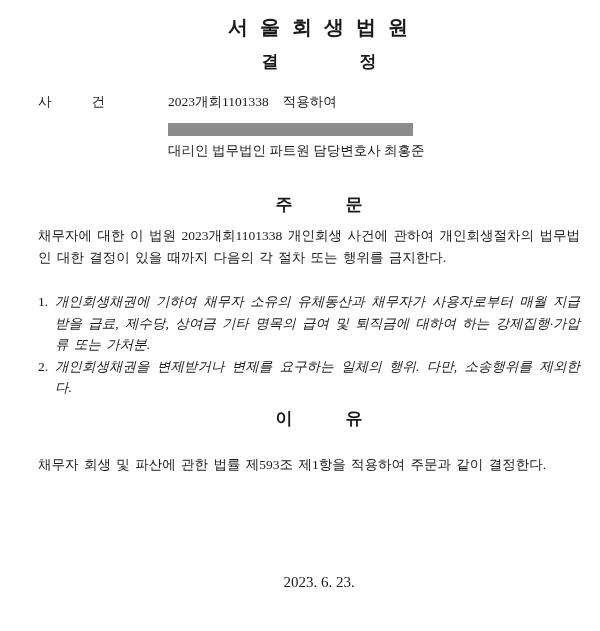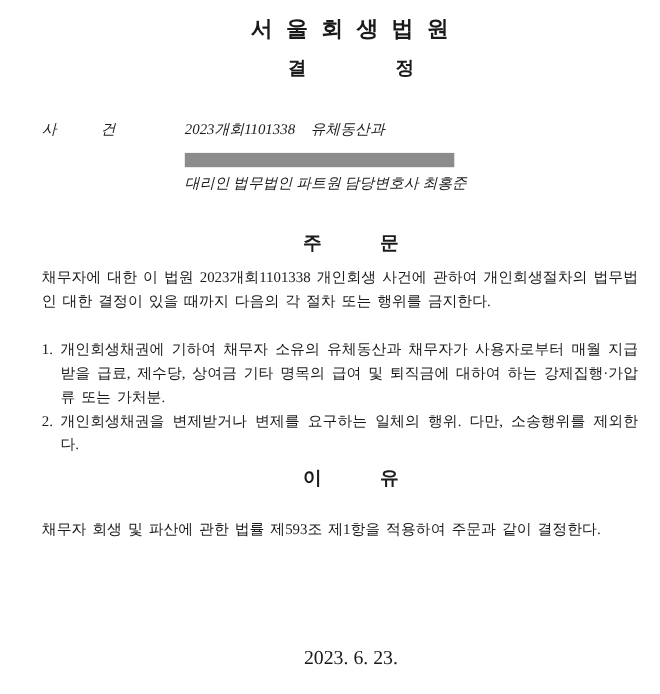--- a/index.html
+++ b/index.html
@@ -33,21 +33,21 @@
     justify-content: center;
     font-weight: bold;
     transform: translateX(10px);
   }
   .hdr-decision { margin-top: 15px; font-size: 17px; line-height: 18px; gap: 81px; }
   .hdr-section  { font-size: 17px; line-height: 17px; gap: 53px; }
   .hdr-order    { margin-top: 38px; }
   .hdr-reason   { margin-top: 11px; }
 
   
-  .case-block { margin-top: 40px; font-style: italic; }
+  .case-block { margin-top: 24px; }
   .case-row { display: flex; line-height: 14px; align-items: flex-start; }
   .case-row + .case-row { margin-top: 14px; }
   .case-label {
     flex: none;
     width: 67px;
     text-align: justify;
     text-align-last: justify;
   }
   .case-value { margin-left: 63px; white-space: nowrap; }
   .row-bar { margin-top: 7px; }
@@ -77,52 +77,53 @@
     word-spacing: 2px;
   }
   .order-list { margin-top: 23px; }
   .list-item { display: flex; }
   .list-no { flex: none; width: 17px; }
   .list-text {
     flex: 1;
     text-align: justify;
     word-break: break-all;
     word-spacing: 2px;
+    font-style: italic;
   }
   .reason-para { margin-top: 27px; }
 
   .case-number-part { margin-right: 14px; }
 
   
   .date-line {
     margin-top: 100px;
     text-align: center;
     line-height: 14px;
-    font-size: 18px;
+    font-size: 15px;
     transform: translateX(10px);
   }
 </style>
 </head>
 <body>
 
 <div class="page">
 
   <h1 class="court-title">서울회생법원</h1>
 
   <div class="hdr hdr-decision">
     <span>결</span>
     <span>정</span>
   </div>
 
   <div class="case-block">
 
     <div class="case-row">
       <span class="case-label">사 건</span>
       <span class="case-value">
-        <span class="case-number-part">2023개회1101338</span><span>유체동산과</span>
+        <span class="case-number-part">2023개회1101338</span><span>적용하여</span>
       </span>
     </div>
 
 
     <div class="case-row row-bar">
       <span class="case-label"></span>
       <span class="case-value"><span class="redact-bar bar-wide"></span></span>
     </div>
 
     <div class="case-row row-attorney">

